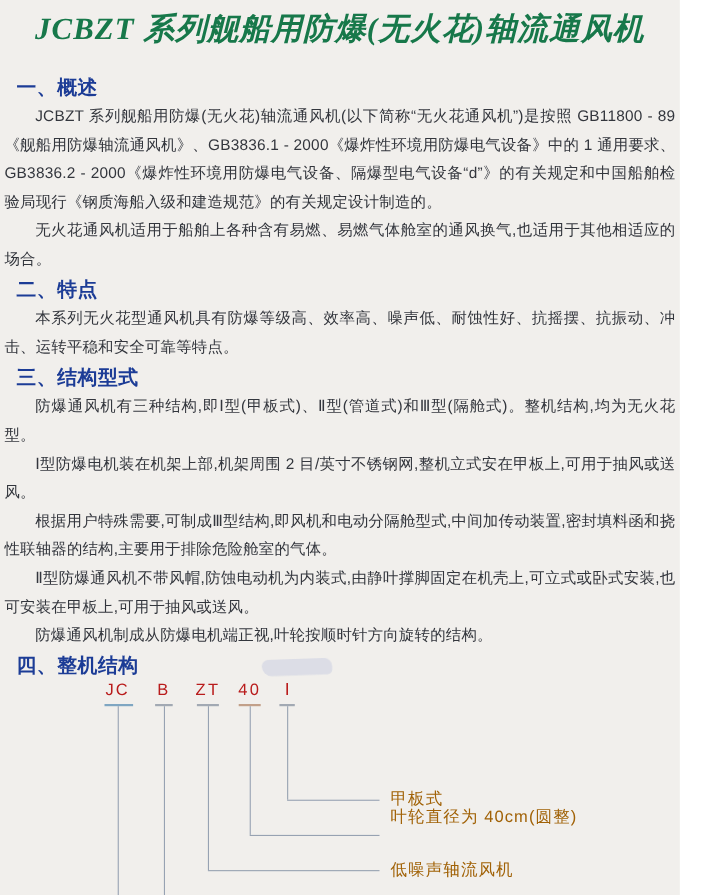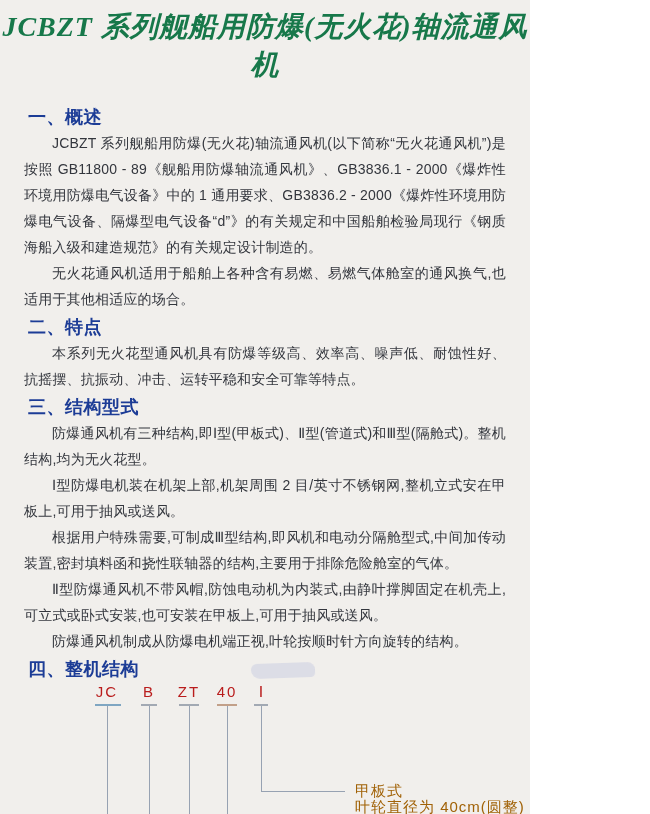--- a/index.html
+++ b/index.html
@@ -1,36 +1,36 @@
 <!DOCTYPE html>
 <html><head>
 <meta charset="utf-8">
 <style>
   html,body{margin:0;padding:0;}
   .page{
     position:relative;
-    width:530px;height:814px;
+    width:618px;height:814px;
     background:#f1efec;
     overflow:hidden;
     font-family:"Liberation Sans", sans-serif;
     color:#33363d;
     box-sizing:border-box;
   }
   .doc-title{
     margin:8px 0 22px 0;
     text-align:center;
     font-family:"Liberation Serif", serif;
     font-style:italic;
     font-weight:bold;
     font-size:28px;
     line-height:38px;
     color:#17784a;
     letter-spacing:1px;
   }
-  .h2row{position:relative;margin:4px 0 2px 0;padding:0 28px;}
+  .h2row{position:relative;margin:4px 0 2px 0;padding:0 15px;}
   h2{
     display:inline-block;
     margin:0;
     font-size:18px;
     line-height:22px;
     font-weight:bold;
     color:#1c3c96;
     letter-spacing:0.5px;
   }
   .smudge{
@@ -38,21 +38,21 @@
     vertical-align:middle;
     margin-left:112px;
     width:64px;height:15px;
     background:#dcdde6;
     border-radius:8px 10px 6px 12px;
     transform:rotate(-2deg);
     filter:blur(0.4px);
   }
   .body-text p{
     margin:0;
-    padding:0 24px;
+    padding:0 4px;
     font-size:14px;
     line-height:26px;
     text-align:justify;
     text-indent:2em;
     letter-spacing:0.2px;
   }
   
   .diagram{
     position:relative;
     margin-top:2px;

